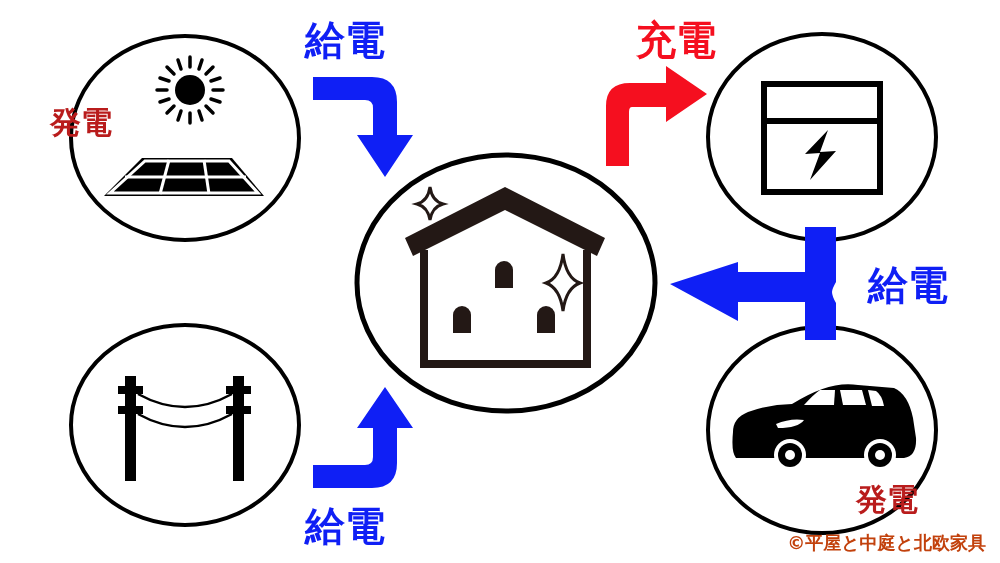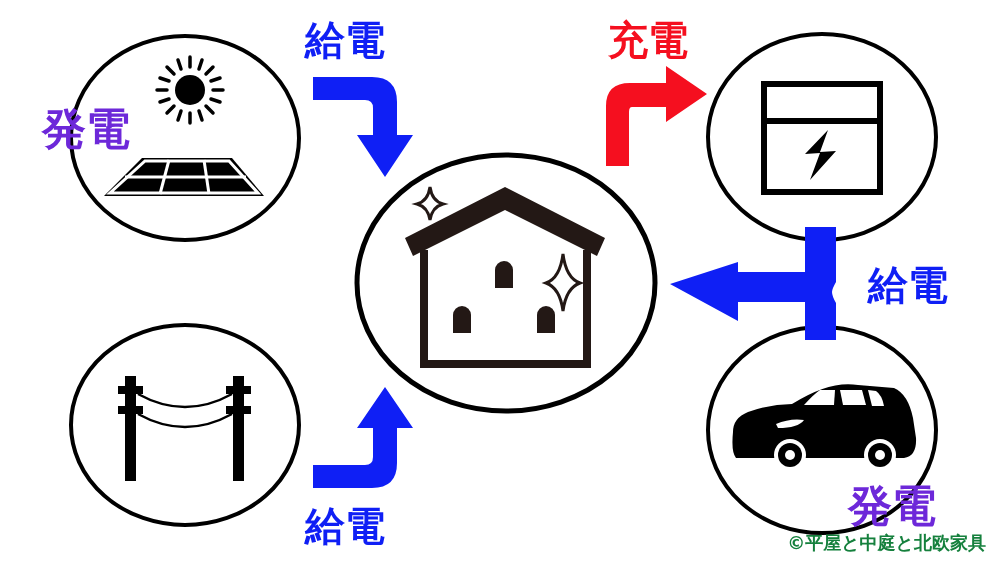--- a/index.html
+++ b/index.html
@@ -3,23 +3,23 @@
 <meta charset="utf-8">
 <style>
   html, body { margin: 0; padding: 0; background: #ffffff; }
   body { width: 1000px; height: 563px; position: relative; overflow: hidden;
          font-family: "DejaVu Sans", sans-serif; }
   #canvas { position: absolute; left: 0; top: 0; width: 1000px; height: 563px; }
   .label { position: absolute; font-weight: bold; line-height: 1; white-space: nowrap;
            font-family: Liberation Sans, sans-serif; }
   .lbl-blue { color: #0f1ff5; font-size: 40px; }
   .lbl-red { color: #f50f1f; font-size: 40px; }
-  .lbl-orange { color: #6d28d9; font-size: 44px; }
+  .lbl-orange { color: #b91c1c; font-size: 31px; margin-left: 8px; }
   .credit { position: absolute; right: 14px; bottom: 8px; font-size: 18px; font-weight: bold;
-            color: #15803d; white-space: nowrap; font-family: "DejaVu Sans", sans-serif; }
+            color: #c2410c; white-space: nowrap; font-family: "DejaVu Sans", sans-serif; }
 </style>
 </head>
 <body>
 
 <svg id="canvas" viewBox="0 0 1000 563" xmlns="http://www.w3.org/2000/svg">
 
   <ellipse cx="185" cy="138" rx="114" ry="102" fill="#fff" stroke="#000" stroke-width="4"></ellipse>
   <ellipse cx="185" cy="425" rx="114" ry="100" fill="#fff" stroke="#000" stroke-width="4"></ellipse>
   <ellipse cx="506" cy="283" rx="149" ry="128" fill="#fff" stroke="#000" stroke-width="5"></ellipse>
   <ellipse cx="822" cy="137" rx="114" ry="103" fill="#fff" stroke="#000" stroke-width="4"></ellipse>
@@ -109,17 +109,17 @@
     <path d="M606 166 L606 106 Q606 83 630 83 L666 83 L666 66 L707 94 L666 122 L666 107 L632 107 Q629 107 629 112 L629 166 Z"></path>
   </g>
   <g fill="#0f1ff5">
     <path d="M805 227 L836 227 L836 282 Q832 289 832 292 Q832 296 836 303 L836 340 L805 340 L805 302 L738 302 L738 321 L670 284 L738 262 L738 272 L805 272 Z"></path>
   </g>
 </svg>
 
 <div class="label lbl-orange" style="left:42px; top:107px;">発電</div>
 <div class="label lbl-blue" style="left:305px; top:20px;">給電</div>
 <div class="label lbl-blue" style="left:305px; top:506px;">給電</div>
-<div class="label lbl-red" style="left:608px; top:20px;">充電</div>
+<div class="label lbl-red" style="left:636px; top:20px;">充電</div>
 <div class="label lbl-blue" style="left:868px; top:265px;">給電</div>
 <div class="label lbl-orange" style="left:848px; top:484px;">発電</div>
 
 <div class="credit">©平屋と中庭と北欧家具</div>
 
 </body></html>

